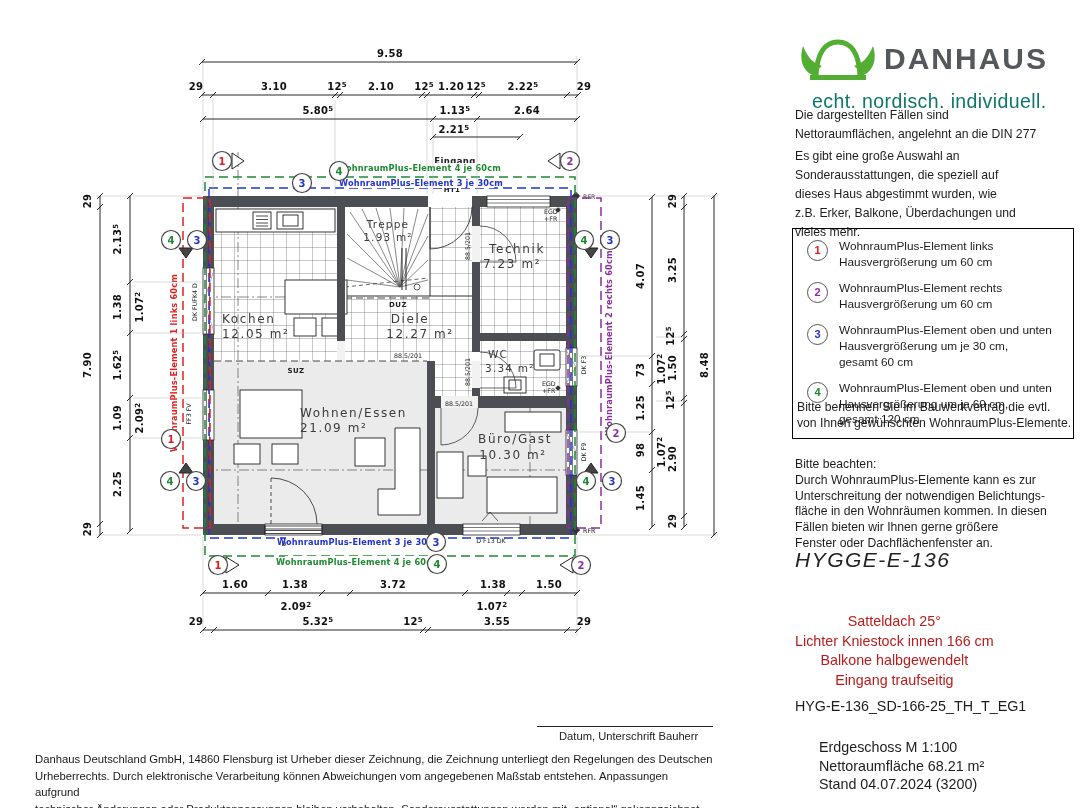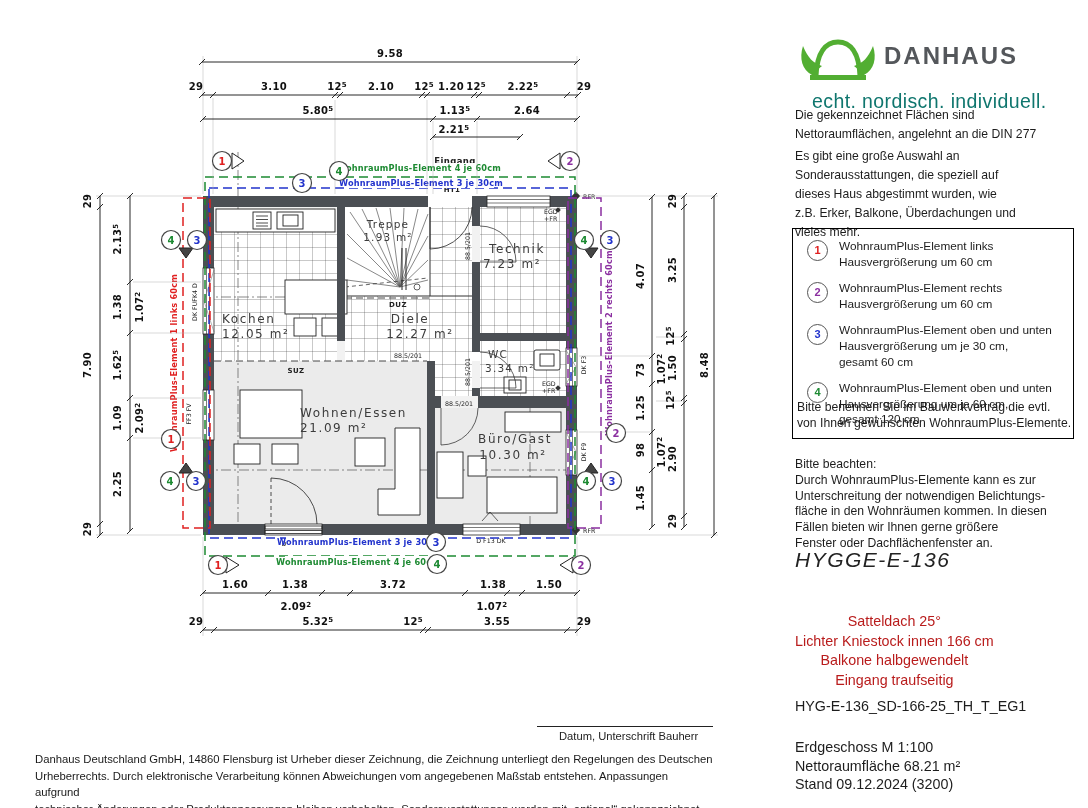--- a/index.html
+++ b/index.html
@@ -12,32 +12,32 @@
   .rooms{font-family:"DejaVu Sans",sans-serif;font-size:10.5px;fill:#3c3c3c;letter-spacing:1.2px;}
   .small{font-family:"DejaVu Sans",sans-serif;font-size:7px;fill:#222;letter-spacing:.4px;font-weight:bold;}
   .tiny{font-family:"DejaVu Sans",sans-serif;font-size:6.3px;fill:#222;}
   .wrpt{font-family:"DejaVu Sans",sans-serif;font-size:8.2px;font-weight:bold;letter-spacing:.2px;}
   .cnum{font-family:"DejaVu Sans",sans-serif;font-size:10px;font-weight:bold;text-anchor:middle;}
   .gre{fill:#1d8a32;} .blu{fill:#2233cc;} .red{fill:#e02020;} .pur{fill:#8b2fa0;}
   
   .abs{position:absolute;}
   .ptext{font-size:12.2px;line-height:19px;color:#1d1d1d;}
   .ptext2{font-size:12.2px;line-height:15.8px;color:#1d1d1d;}
-  .brand{font-size:24px;letter-spacing:2px;color:#54575b;font-weight:bold;}
+  .brand{font-size:30px;letter-spacing:2px;color:#54575b;font-weight:bold;}
   .tagline{font-size:19.5px;letter-spacing:.4px;color:#0f766e;}
   .legend-box{border:1.2px solid #000;padding:10px 8px 6px 14px;width:258px;}
   .legend-item{display:flex;margin-bottom:11px;}
   .lcirc{flex:0 0 19px;width:19px;height:19px;border:1.4px solid #555;border-radius:50%;
          text-align:center;font-size:11px;font-weight:bold;line-height:19px;margin-right:11px;margin-top:1px;}
   .ltext{font-size:11.8px;line-height:15.6px;color:#1d1d1d;}
   .ltext div:empty{display:none;}
   .titleblock{font-size:21px;letter-spacing:1.5px;color:#222;}
   .specs{font-size:14.3px;line-height:19.5px;color:#b91c1c;text-align:center;}
   .code{font-size:14.3px;color:#1d1d1d;}
-  .info{font-size:14.3px;line-height:18.5px;color:#1d1d1d;}
+  .info{font-size:14.3px;line-height:18.5px;color:#1d1d1d;margin-left:24px;}
   .sigline{border-top:1.2px solid #222;width:176px;}
   .siglabel{font-size:11.2px;color:#222;padding:3px 0 0 22px;}
   .footer{font-size:11.3px;line-height:16.6px;color:#1a1a1a;}
 </style>
 </head>
 <body>
 
 <div id="canvas">
 
 <svg class="abs" style="left:0;top:0" width="780" height="700" viewBox="0 0 780 700">
@@ -405,21 +405,21 @@
     <path d="M18,46 C19,22 28,12 40,12 C52,12 61,22 62,46" stroke="#52ae32" stroke-width="5" fill="none"></path>
     <rect x="12" y="45" width="56" height="5" fill="#52ae32"></rect>
     <path d="M14,45 C4,40 1,28 5,16 C10,28 15,33 24,36 C20,39 17,42 16,45 Z" fill="#52ae32"></path>
     <path d="M66,45 C76,40 79,28 75,16 C70,28 65,33 56,36 C60,39 63,42 64,45 Z" fill="#52ae32"></path>
   </svg>
 </div>
 <div class="abs brand" style="left:884px;top:42px;">DANHAUS</div>
 <div class="abs tagline" style="left:812px;top:90px;">echt. nordisch. individuell.</div>
 
 <div class="abs ptext" style="left:795px;top:106px;">
-  <div>Die gekennzeichnet Flächen sind</div>
+  <div>Die dargestellten Fällen sind</div>
   <div>Nettoraumflächen, angelehnt an die DIN 277</div>
 </div>
 
 <div class="abs ptext" style="left:795px;top:147px;">
   <div>Es gibt eine große Auswahl an</div>
   <div>Sonderausstattungen, die speziell auf</div>
   <div>dieses Haus abgestimmt wurden, wie</div>
   <div>z.B. Erker, Balkone, Überdachungen und</div>
   <div>vieles mehr.</div>
 </div>
@@ -478,21 +478,21 @@
   <div>Lichter Kniestock innen 166 cm</div>
   <div>Balkone halbgewendelt</div>
   <div>Eingang traufseitig</div>
 </div>
 
 <div class="abs code" style="left:795px;top:698px;">HYG-E-136_SD-166-25_TH_T_EG1</div>
 
 <div class="abs info" style="left:795px;top:738px;">
   <div>Erdgeschoss M 1:100</div>
   <div>Nettoraumfläche 68.21 m²</div>
-  <div>Stand 09.12.2024 (3200)</div>
+  <div>Stand 04.07.2024 (3200)</div>
 </div>
 
 <div class="abs sigline" style="left:537px;top:726px;">
   <div class="siglabel">Datum, Unterschrift Bauherr</div>
 </div>
 
 <div class="abs footer" style="left:35px;top:751px;width:680px;">
   <div>Danhaus Deutschland GmbH, 14860 Flensburg ist Urheber dieser Zeichnung, die Zeichnung unterliegt den Regelungen des Deutschen</div>
   <div>Urheberrechts. Durch elektronische Verarbeitung können Abweichungen vom angegebenen Maßstab entstehen. Anpassungen aufgrund</div>
   <div>technischer Änderungen oder Produktanpassungen bleiben vorbehalten. Sonderausstattungen werden mit „optional“ gekennzeichnet.</div>

